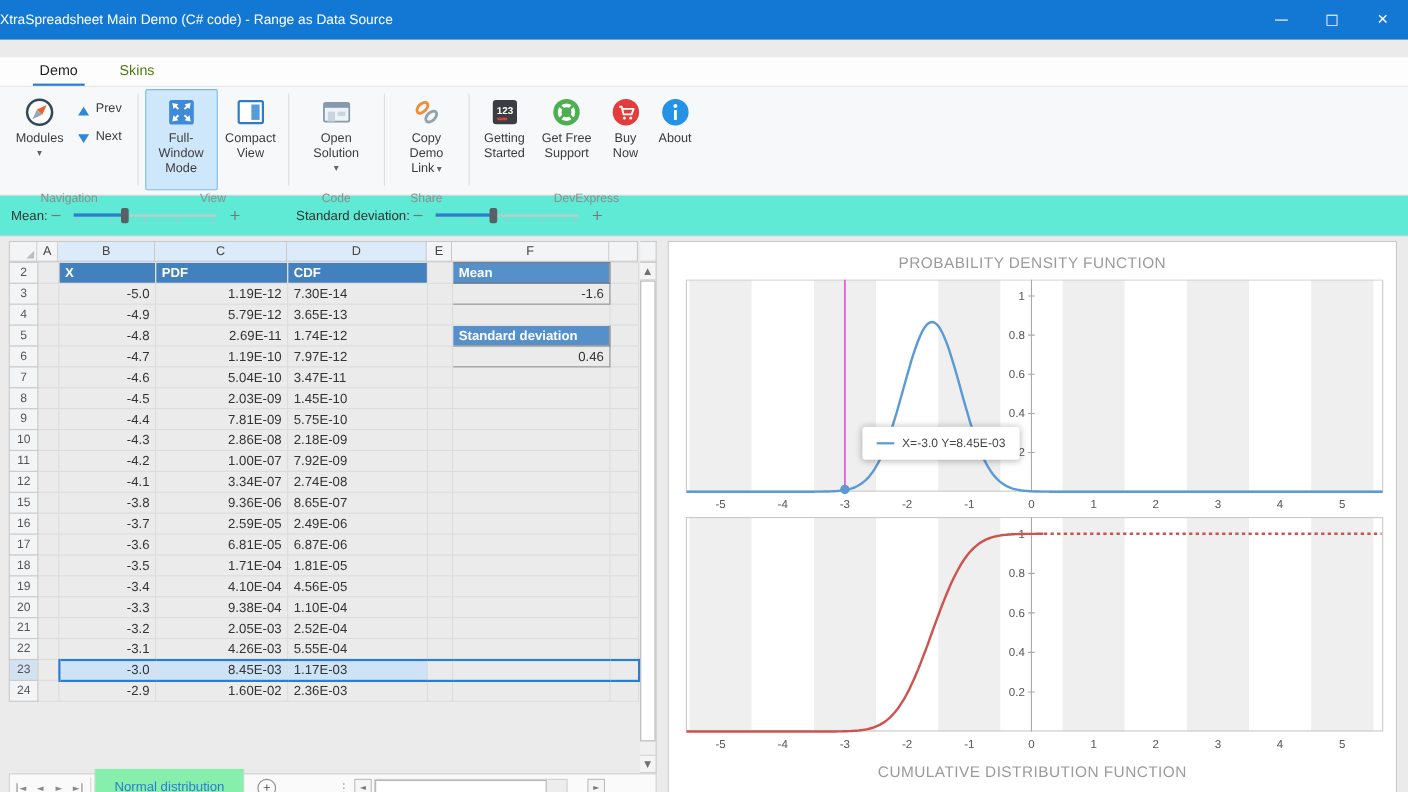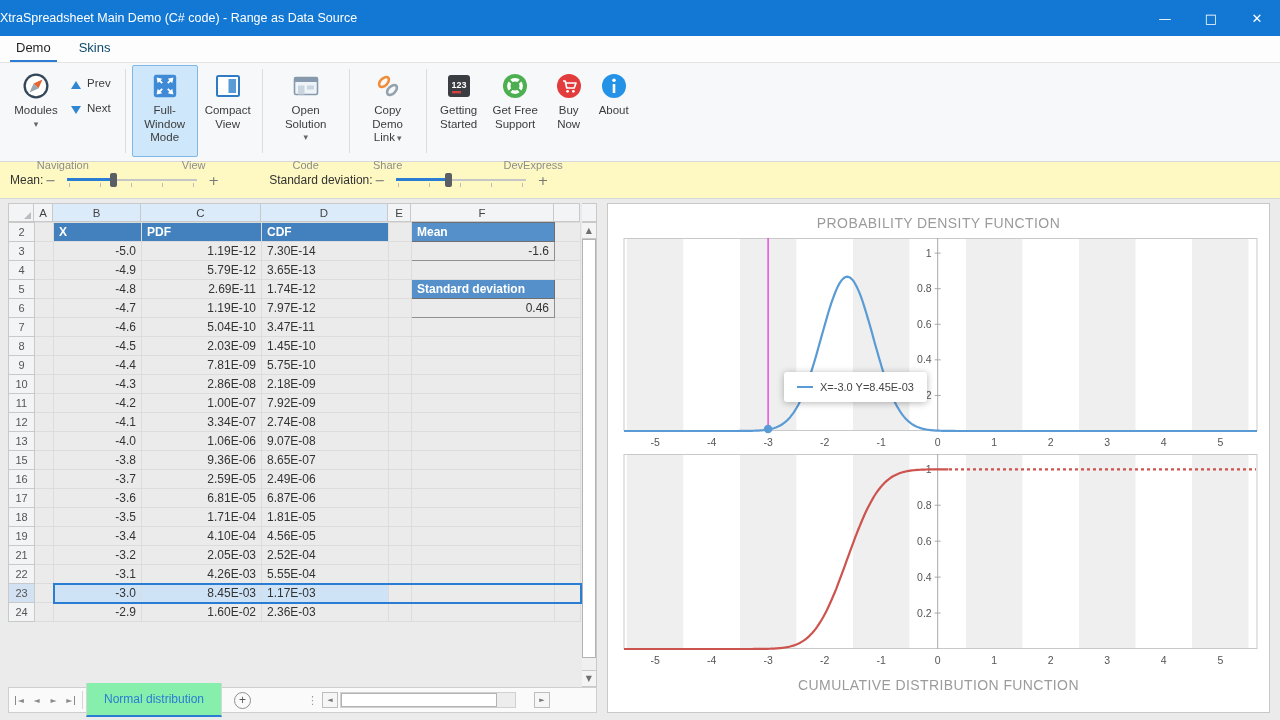--- a/index.html
+++ b/index.html
@@ -7,42 +7,42 @@
        font-family:"Liberation Sans",sans-serif;-webkit-font-smoothing:antialiased;}
   .glyph{font-family:"DejaVu Sans",sans-serif;}
 
   
   .titlebar{height:36px;background:var(--titlebar,#1378d4);position:relative;display:flex;align-items:center;color:#fff;}
   .title{position:absolute;left:0;right:0;text-align:left;font-size:12.5px;}
   .wbtns{margin-left:auto;display:flex;z-index:1;}
   .wbtn{width:46px;height:36px;display:flex;align-items:center;justify-content:center;font-size:13px;font-family:"DejaVu Sans",sans-serif;cursor:default;}
 
   
-  .ribbon-tabs{height:26px;background:#fdfdfd;display:flex;align-items:flex-end;padding-left:10px;gap:16px;border-bottom:1px solid #e3e3e3;}
-  .rtab{font-size:13px;color:#0c4a6e;padding:4px 6px 5px;border-bottom:2px solid transparent;}
+  .ribbon-tabs{height:26px;background:#fdfdfd;display:flex;align-items:flex-end;padding-left:30px;gap:26px;border-bottom:1px solid #e3e3e3;margin-top:16px;}
+  .rtab{font-size:13px;color:#4d7c0f;padding:4px 6px 5px;border-bottom:2px solid transparent;}
   .rtab.active{color:#1f1f1f;border-bottom-color:var(--accent,#2b7cd3);}
   .ribbon-body{display:flex;align-items:stretch;height:98px;background:#f7f8f9;border-bottom:1px solid #d8d8d8;padding:0 2px;}
   .rgroup{display:flex;flex-direction:column;padding:2px 5px 0;}
   .gbtns{flex:1;display:flex;align-items:flex-start;gap:2px;}
   .glabel{text-align:center;font-size:11px;color:#8d8d8d;padding:2px 0 3px;}
   .rsep{width:1px;background:#dcdddf;margin:6px 1px 8px;}
   .rbtn{display:flex;flex-direction:column;align-items:center;text-align:center;font-size:11.5px;color:#3c3c3c;border:1px solid transparent;border-radius:2px;padding:5px 2px 2px;line-height:1.18;gap:3px;box-sizing:border-box;height:92px;}
   .rbtn.active{background:#cfe7fa;border-color:#7fb8e7;}
   .icon32{height:30px;display:flex;align-items:center;justify-content:center;}
   .w58{width:58px}.w66{width:66px}.w56{width:56px}.w74{width:74px}.w64{width:64px}.w52{width:52px}.w57{width:57px}.w46{width:46px}.w40{width:40px}
   .dd{display:block;font-size:9px;color:#666;margin-top:1px;font-family:"DejaVu Sans",sans-serif;}
   .ddi{font-size:9px;color:#666;margin-left:2px;font-family:"DejaVu Sans",sans-serif;}
   .smallcol{display:flex;flex-direction:column;justify-content:flex-start;gap:13px;padding:12px 8px 0 4px;}
   .rbtn-sm{display:flex;align-items:flex-end;gap:6px;font-size:11.5px;color:#3c3c3c;}
   .tri{width:0;height:0;border-left:5px solid transparent;border-right:5px solid transparent;}
   .tri.up{border-bottom:8px solid #2f86d2;}
   .tri.down{border-top:8px solid #2f86d2;}
 
   
-  .slider-row{height:37px;background:#fef9c3;border-bottom:1px solid #d5d5d5;display:flex;align-items:center;padding:0 10px;font-size:12px;color:#333;box-sizing:border-box;}
+  .slider-row{height:37px;background:#5eead4;border-bottom:1px solid #d5d5d5;display:flex;align-items:center;padding:0 10px;font-size:12px;color:#333;box-sizing:border-box;}
   .sminus,.splus{color:#777;font-size:13px;padding:0 2px;font-family:"DejaVu Sans",sans-serif;}
   .strack{position:relative;width:130px;height:15px;margin:0 9px;}
   .strack::before{content:"";position:absolute;left:0;right:0;top:6px;height:2px;background:#c6c6c6;}
   .strack::after{content:"";position:absolute;left:2px;right:2px;top:10px;height:4px;background:repeating-linear-gradient(to right,#bdbdbd 0 1px,transparent 1px 31px);}
   .sfill{position:absolute;left:0;top:5.5px;height:3px;background:var(--accent,#2b7cd3);}
   .shandle{position:absolute;top:0;width:7px;height:14px;background:#5a5f66;border-radius:2px;}
   .gap{margin-left:48px;}
 
   
   .main{display:flex;background:#ebebeb;padding:4px 8px 8px;gap:10px;height:522px;box-sizing:border-box;}
@@ -418,30 +418,20 @@
                 <td class="rn">12</td>
                 <td class="ca"></td>
                 <td class="cb">-4.1</td>
                 <td class="cc">3.34E-07</td>
                 <td class="cd">2.74E-08</td>
                 <td class="ce"></td>
                 <td class="cf"></td>
                 <td class="cg"></td>
               </tr>
               <tr>
-                <td class="rn">13</td>
-                <td class="ca"></td>
-                <td class="cb">-4.0</td>
-                <td class="cc">1.06E-06</td>
-                <td class="cd">9.07E-08</td>
-                <td class="ce"></td>
-                <td class="cf"></td>
-                <td class="cg"></td>
-              </tr>
-              <tr>
                 <td class="rn">15</td>
                 <td class="ca"></td>
                 <td class="cb">-3.8</td>
                 <td class="cc">9.36E-06</td>
                 <td class="cd">8.65E-07</td>
                 <td class="ce"></td>
                 <td class="cf"></td>
                 <td class="cg"></td>
               </tr>
               <tr>
@@ -473,20 +463,30 @@
                 <td class="ce"></td>
                 <td class="cf"></td>
                 <td class="cg"></td>
               </tr>
               <tr>
                 <td class="rn">19</td>
                 <td class="ca"></td>
                 <td class="cb">-3.4</td>
                 <td class="cc">4.10E-04</td>
                 <td class="cd">4.56E-05</td>
+                <td class="ce"></td>
+                <td class="cf"></td>
+                <td class="cg"></td>
+              </tr>
+              <tr>
+                <td class="rn">20</td>
+                <td class="ca"></td>
+                <td class="cb">-3.3</td>
+                <td class="cc">9.38E-04</td>
+                <td class="cd">1.10E-04</td>
                 <td class="ce"></td>
                 <td class="cf"></td>
                 <td class="cg"></td>
               </tr>
               <tr>
                 <td class="rn">21</td>
                 <td class="ca"></td>
                 <td class="cb">-3.2</td>
                 <td class="cc">2.05E-03</td>
                 <td class="cd">2.52E-04</td>

